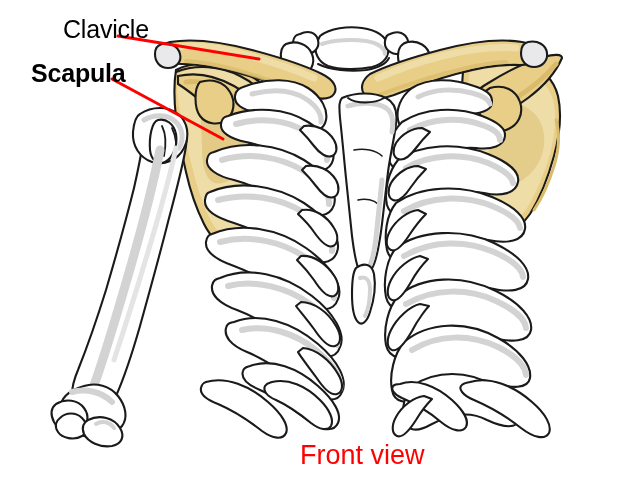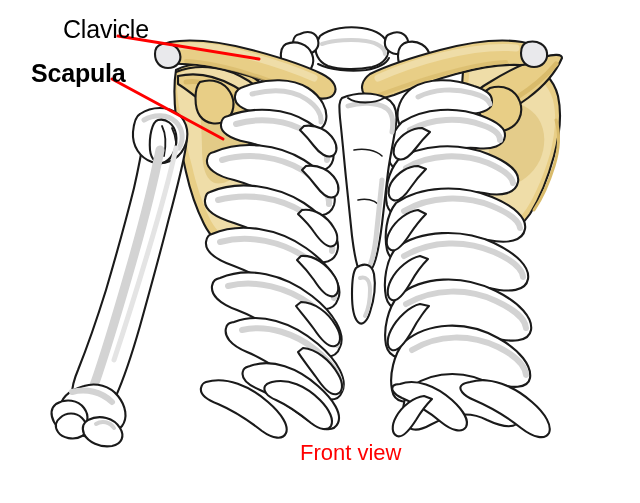--- a/index.html
+++ b/index.html
@@ -24,21 +24,21 @@
     white-space: nowrap;
     letter-spacing: -0.2px;
   }
   #label-clavicle { left: 31px; top: 15px; margin-left: 32px; }
   #label-scapula  { left: 31px; top: 59px; font-weight: bold; }
   #caption-front-view {
     position: absolute;
     left: 300px;
     top: 440px;
     font-family: "Liberation Sans", sans-serif;
-    font-size: 22px;
+    font-size: 27px;
     color: #ff0000;
     white-space: nowrap;
   }
 </style>
 </head>
 <body>
 
 <div id="root">
 
   <svg id="figure" width="640" height="503" viewBox="0 0 640 503">

